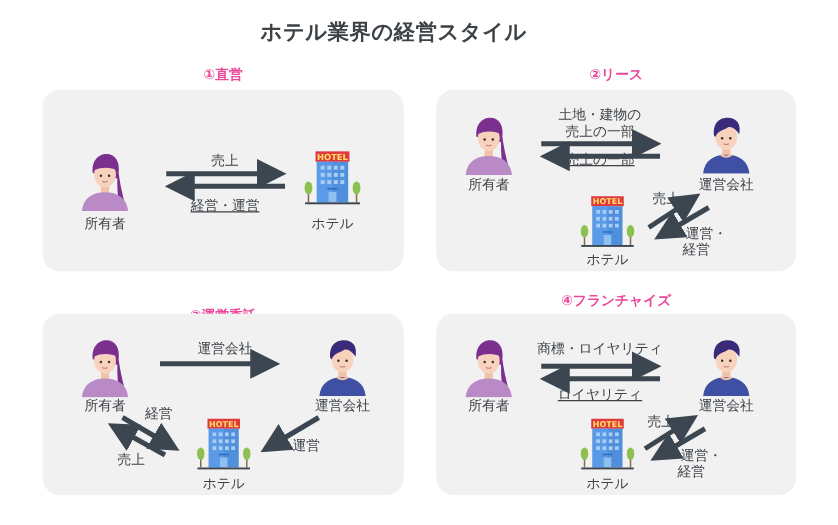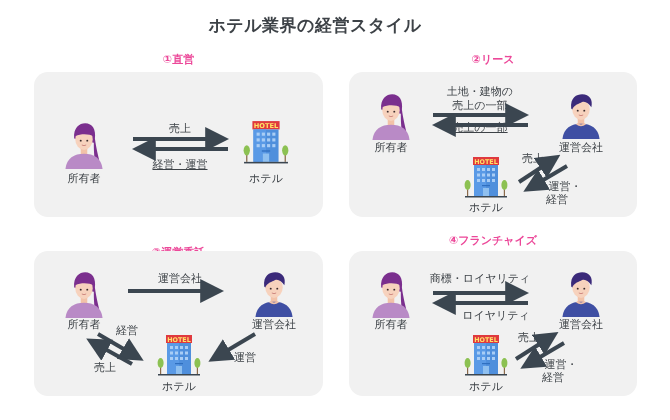--- a/index.html
+++ b/index.html
@@ -133,21 +133,21 @@
 <div class="lbl" style="left:365px;width:52px;top:318px;">所有者</div>
 <svg class="icon" style="left:559px;top:269px" width="44" height="48">
     <use href="#man"></use>
   </svg>
 <div class="lbl" style="left:548px;width:66px;top:318px;">運営会社</div>
 <svg class="icon" style="left:464px;top:333px" width="44" height="44">
     <use href="#hotel"></use>
   </svg>
 <div class="lbl" style="left:460px;width:52px;top:380px;">ホテル</div>
 <div class="lbl" style="left:420px;width:120px;top:272px;">商標・ロイヤリティ</div>
-<div class="lbl" style="left:456px;width:80px;top:309px;">ロイヤリティ</div>
+<div class="lbl" style="left:440px;width:80px;top:309px;text-decoration:underline;">ロイヤリティ</div>
 <div class="lbl" style="left:514px;width:30px;top:331px;">売上</div>
 <div class="lbl" style="left:541px;width:40px;top:358px;">運営・</div>
 <div class="lbl" style="left:538px;width:30px;top:371px;">経営</div>
 
 <svg class="arrows" width="670" height="420">
   <g stroke="#3b4650" stroke-width="4" fill="none" marker-end="url(#ah)">
 
     <line x1="133" y1="139" x2="218" y2="139"></line>
     <line x1="228" y1="149" x2="143" y2="149"></line>
 

